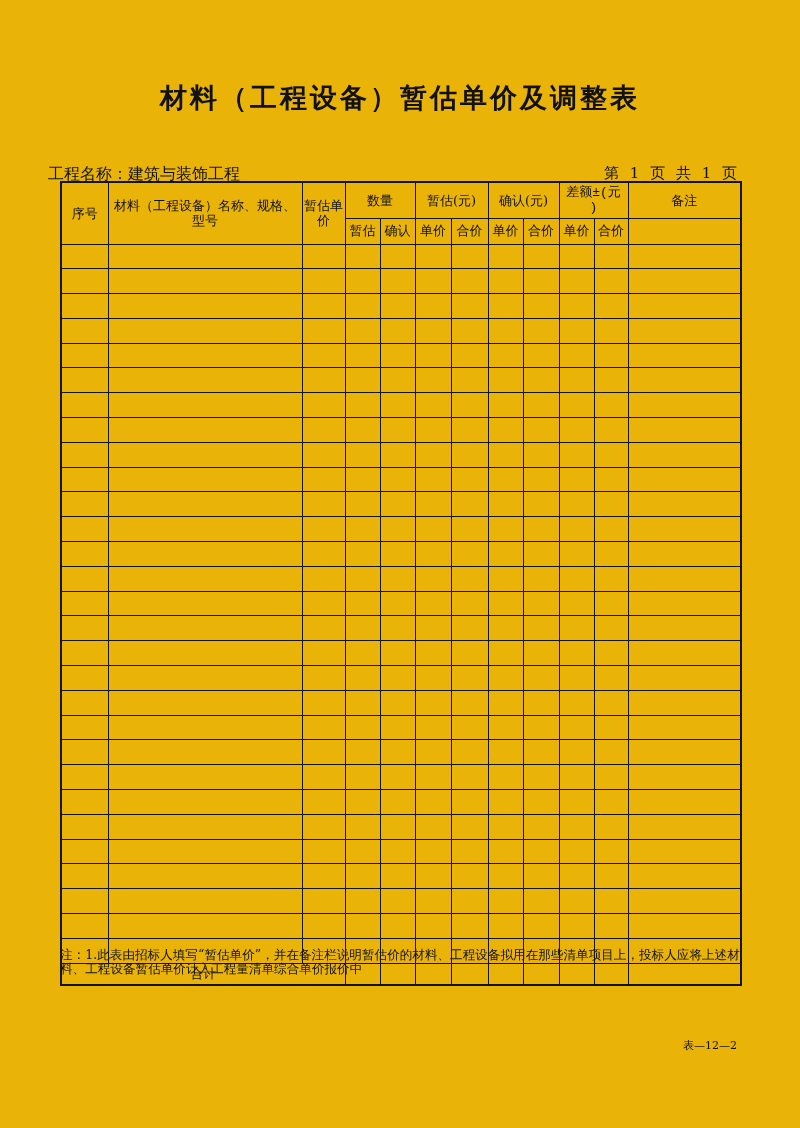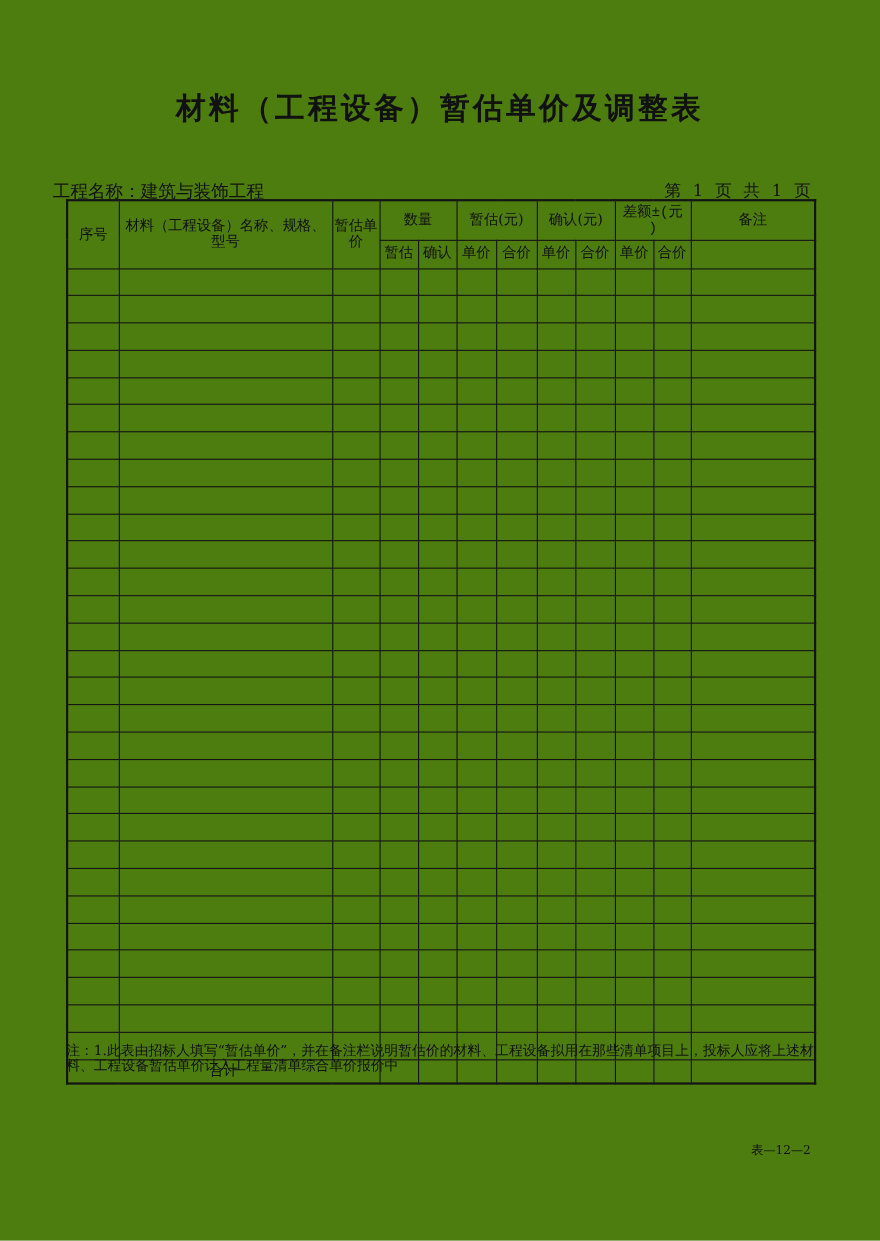--- a/index.html
+++ b/index.html
@@ -5,21 +5,21 @@
   * { margin: 0; padding: 0; box-sizing: border-box; }
   html, body { background: #ffffff; }
   body {
     width: 800px; height: 1128px;
     font-family: "DejaVu Serif", "Liberation Serif", serif;
     color: #111111;
   }
   .page {
     position: relative;
     width: 800px; height: 1128px;
-    background: #4d7c0f;
+    background: #eab308;
     overflow: hidden;
   }
   .doc-title {
     position: absolute;
     top: 80px; left: 0; width: 100%;
     text-align: center;
     font-size: 27px;
     font-weight: bold;
     letter-spacing: 3px;
     white-space: nowrap;
@@ -56,21 +56,21 @@
     border: 1px solid #141414;
     font-size: 13px;
     font-weight: normal;
     text-align: center;
     vertical-align: middle;
     padding: 0 1px;
     line-height: 1.18;
     overflow: hidden;
   }
   .price-table thead tr.group-row th { height: 36px; }
-  .price-table thead tr.sub-row th { height: 26px; }
+  .price-table thead tr.sub-row th { height: 26px; font-family: Liberation Serif, serif; }
   .price-table tbody td { height: 24.8px; }
   .price-table tr.total-row td { height: 22px; }
   .th-diff { white-space: pre-line; font-family: Liberation Mono, monospace; }
   .note {
     position: absolute;
     left: 60px; top: 948px;
     width: 684px;
     font-size: 12.6px;
     line-height: 14px;
     text-align: left;

